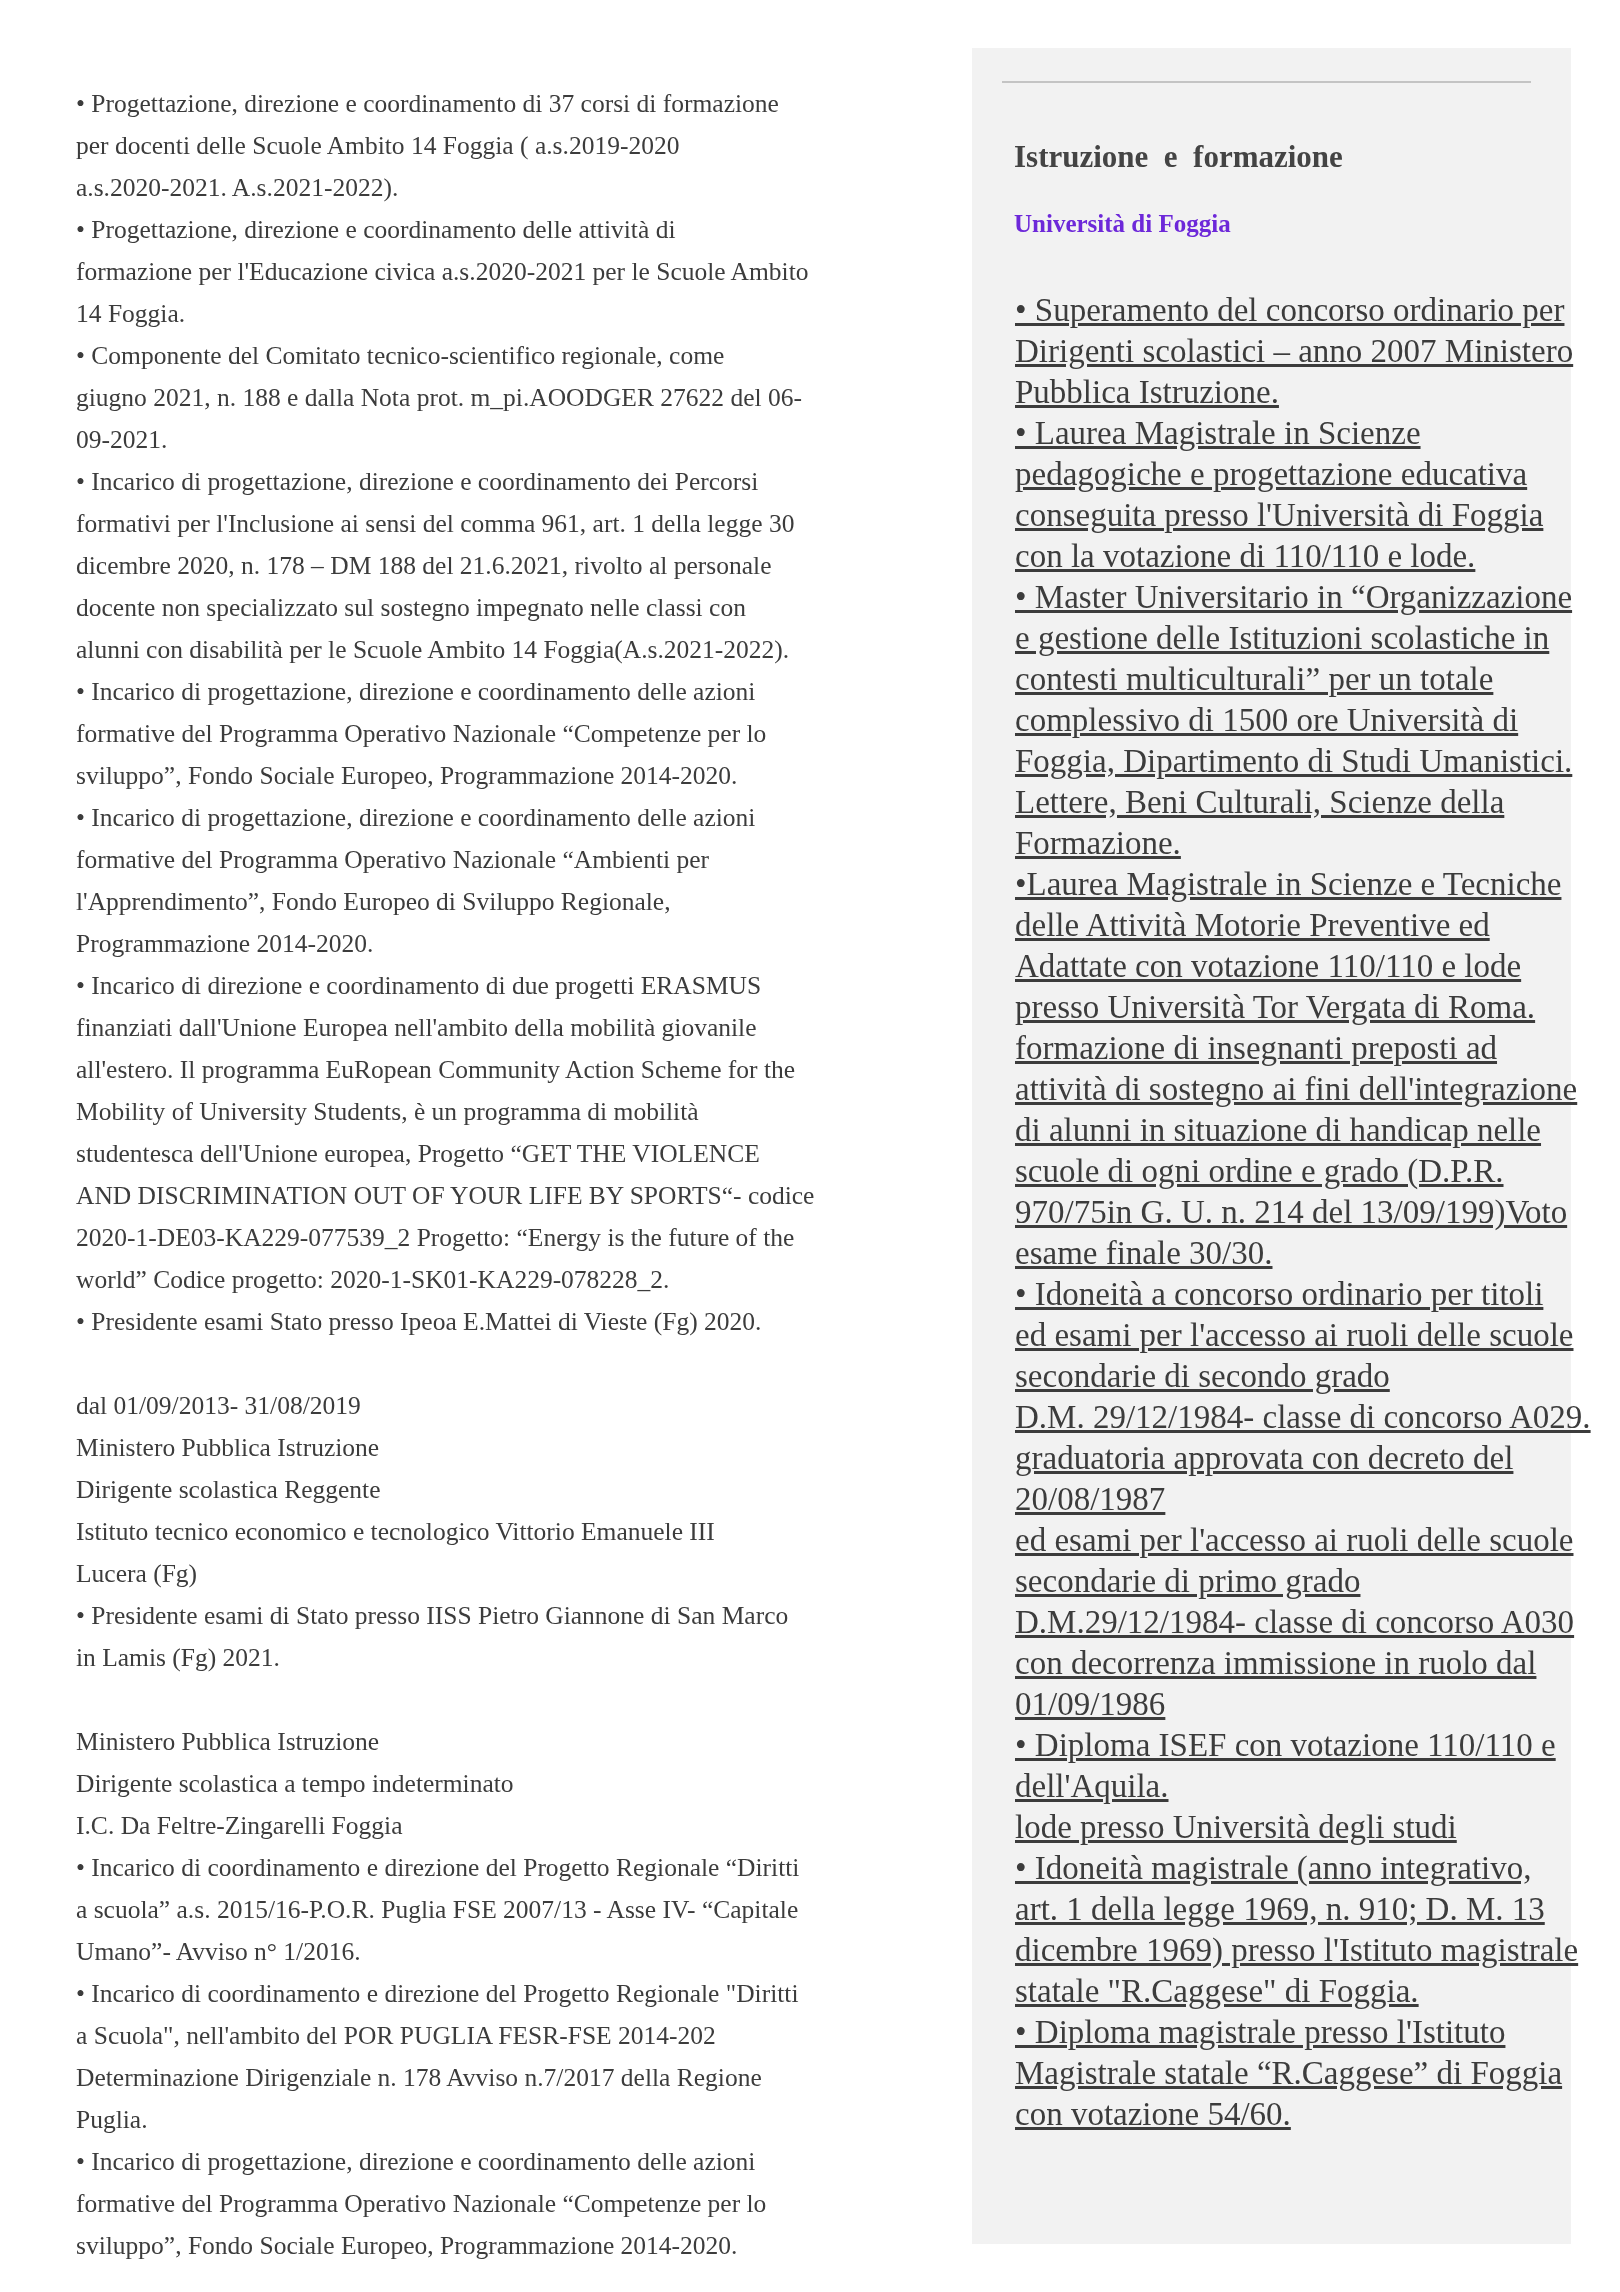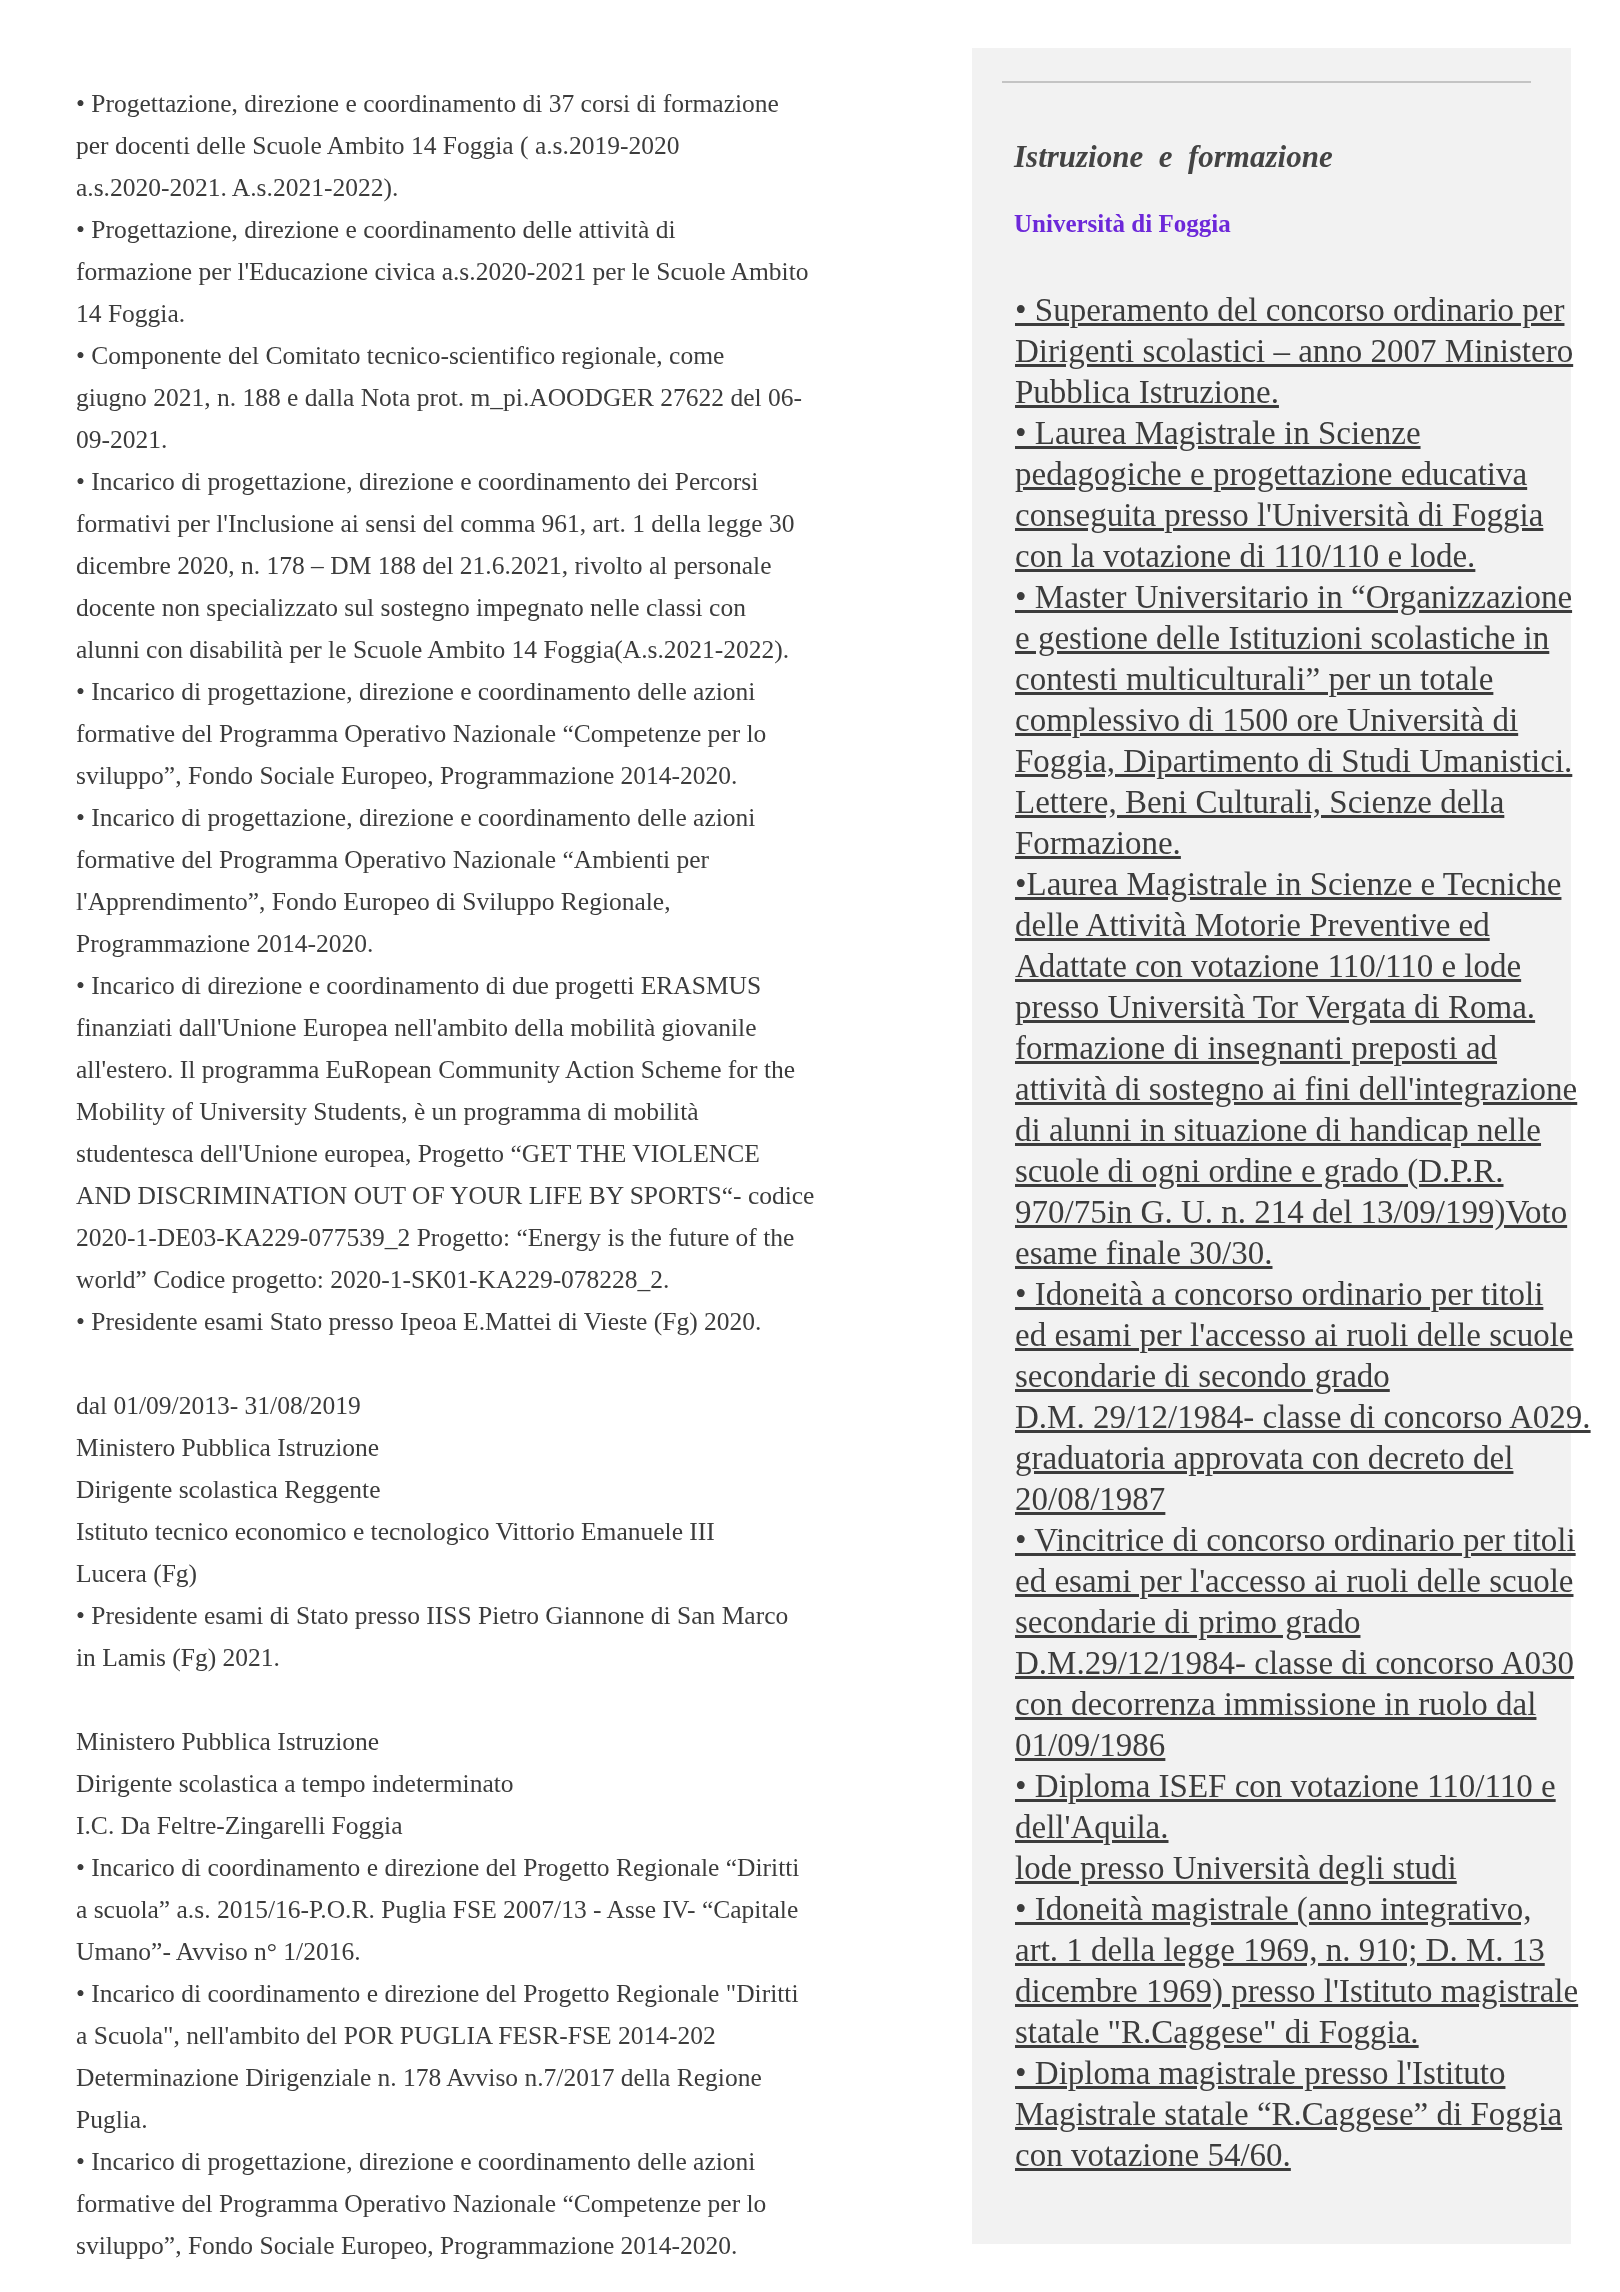--- a/index.html
+++ b/index.html
@@ -6,21 +6,21 @@
   body { width: 1620px; height: 2293px; position: relative; overflow: hidden;
          font-family: "Liberation Serif", "DejaVu Serif", serif; color: #3c3c3c; }
   .left-col { position: absolute; left: 76px; top: 83px; width: 860px;
               font-size: 25.5px; line-height: 42px; }
   .line { white-space: nowrap; height: 42px; }
   .line.bold { font-weight: normal; }
   .side-panel { position: absolute; left: 972px; top: 48px; width: 599px; height: 2196px;
                 background: #f2f2f2; }
   .side-rule { position: absolute; left: 29.6px; top: 33px; width: 529px; height: 1.8px; background: #c4c4c4; }
   .side-heading { position: absolute; left: 42px; top: 91px; font-size: 31px; font-weight: bold;
-                  font-style: italic; color: #444; white-space: pre; }
+                  color: #444; white-space: pre; }
   .side-sub { position: absolute; left: 42px; top: 162px; font-size: 25px; font-weight: bold; color: #6d28d9; }
   .side-list { position: absolute; left: 43px; top: 242px; font-size: 33px; line-height: 41px; text-decoration: underline; }
   .side-list .line { height: 41px; }
 </style>
 </head>
 <body>
 
 <div class="left-col" id="left-col">
     <div class="line">• Progettazione, direzione e coordinamento di 37 corsi di formazione</div>
     <div class="line">per docenti delle Scuole Ambito 14 Foggia ( a.s.2019-2020</div>
@@ -104,21 +104,20 @@
       <div class="line">di alunni in situazione di handicap nelle</div>
       <div class="line">scuole di ogni ordine e grado (D.P.R.</div>
       <div class="line">970/75in G. U. n. 214 del 13/09/199)Voto</div>
       <div class="line">esame finale 30/30.</div>
       <div class="line">• Idoneità a concorso ordinario per titoli</div>
       <div class="line">ed esami per l'accesso ai ruoli delle scuole</div>
       <div class="line">secondarie di secondo grado</div>
       <div class="line">D.M. 29/12/1984- classe di concorso A029.</div>
       <div class="line">graduatoria approvata con decreto del</div>
       <div class="line">20/08/1987</div>
-      <div class="line">• Vincitrice di concorso ordinario per titoli</div>
       <div class="line">ed esami per l'accesso ai ruoli delle scuole</div>
       <div class="line">secondarie di primo grado</div>
       <div class="line">D.M.29/12/1984- classe di concorso A030</div>
       <div class="line">con decorrenza immissione in ruolo dal</div>
       <div class="line">01/09/1986</div>
       <div class="line">• Diploma ISEF con votazione 110/110 e</div>
       <div class="line">dell'Aquila.</div>
       <div class="line">lode presso Università degli studi</div>
       <div class="line">• Idoneità magistrale (anno integrativo,</div>
       <div class="line">art. 1 della legge 1969, n. 910; D. M. 13</div>

